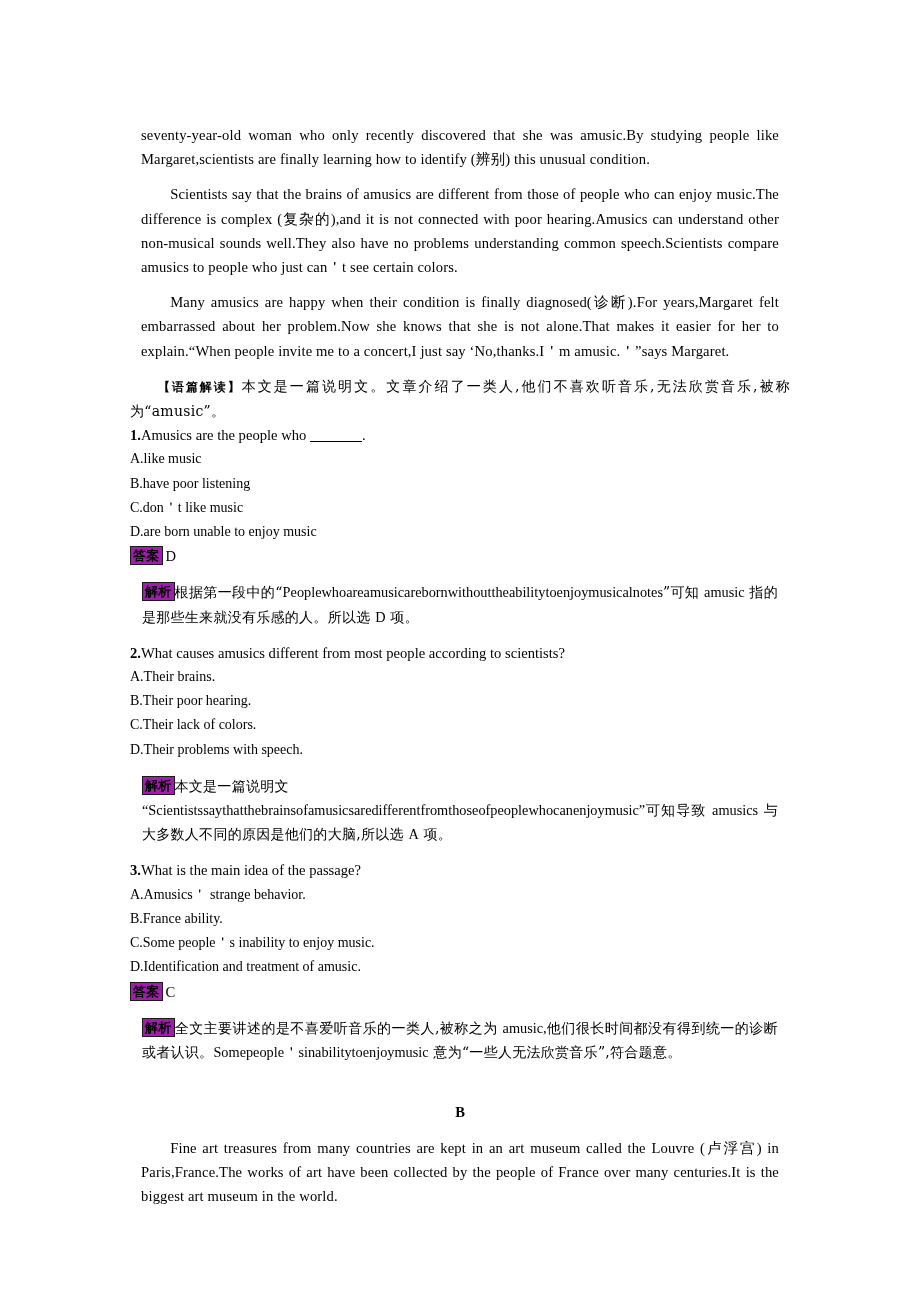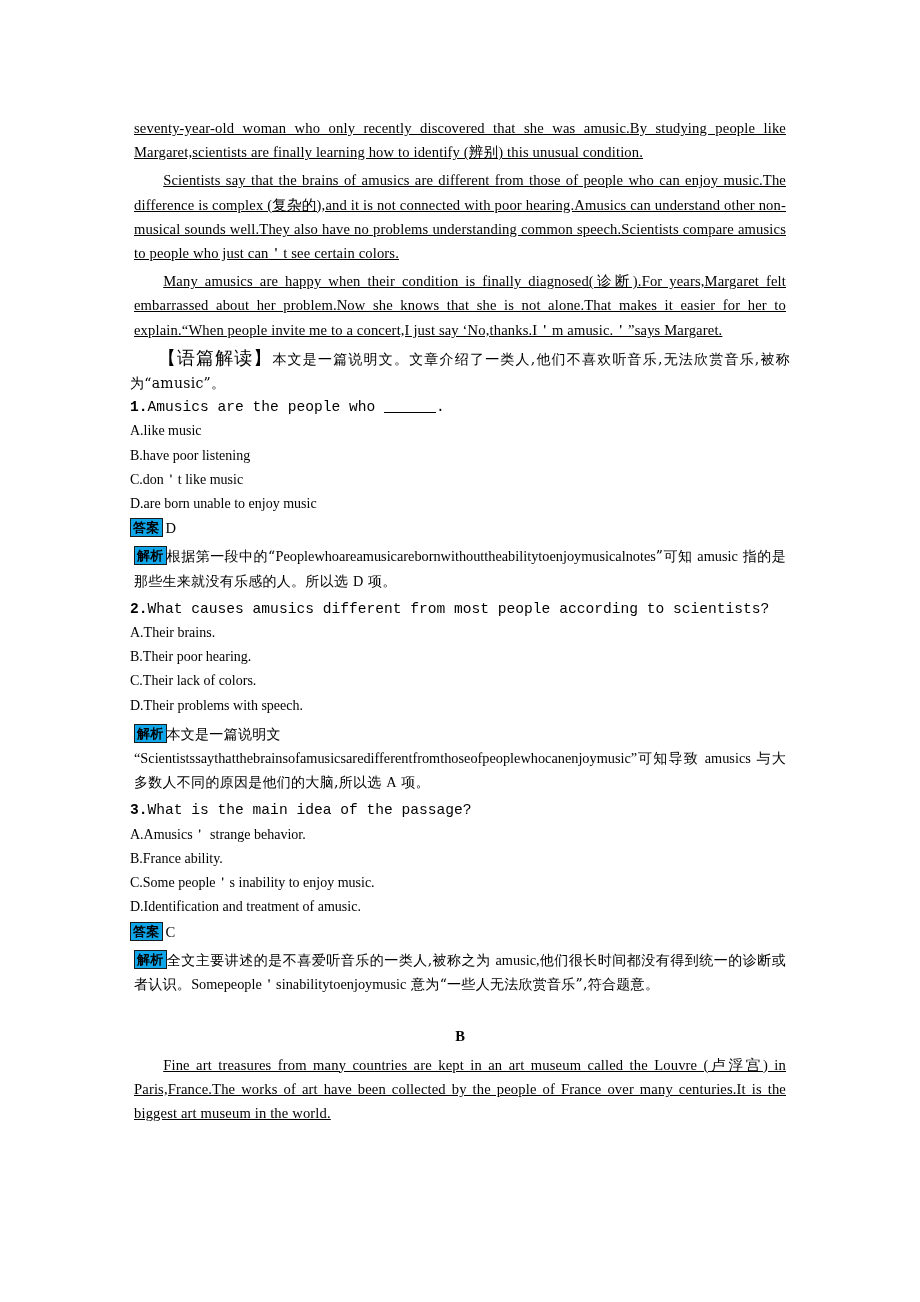--- a/index.html
+++ b/index.html
@@ -21,75 +21,73 @@
     top: 112px;
     width: 660px;
   }
 
   
   .para {
     font-size: 14.6px;
     line-height: 24.2px;
     text-align: justify;
     text-justify: inter-word;
-    margin: 4px;
+    margin: 11px;
     letter-spacing: 0.01em;
-    text-decoration: underline;
   }
   .para.indent { text-indent: 2em; }
 
   .opt {
     font-size: 14px;
     line-height: 24.2px;
     margin: 0;
     white-space: nowrap;
   }
 
   .qline {
     font-size: 14.6px;
     line-height: 24.2px;
     margin: 0;
-    font-family: Liberation Mono, monospace;
   }
   .qnum { font-weight: bold; }
 
   .blank {
     display: inline-block;
     width: 52px;
     border-bottom: 1px solid #000;
     vertical-align: -2px;
   }
 
   
   .cn {
     font-family: "DejaVu Serif", "Liberation Serif", serif;
     font-size: 14px;
     letter-spacing: 0.02em;
   }
   .cn-bold {
     font-family: "DejaVu Serif", "Liberation Serif", serif;
-    font-weight: normal;
-    font-size: 18px;
+    font-weight: bold;
+    font-size: 12px;
   }
 
   .cnpara {
     font-size: 14px;
     line-height: 24.2px;
     margin: 0;
     text-align: justify;
     font-family: "DejaVu Serif", "Liberation Serif", serif;
     letter-spacing: 0.01em;
   }
   .cnpara.indent { text-indent: 2em; }
 
   
   .tagbox {
     display: inline-block;
     border: 1px solid #1a1a1a;
-    background: #0ea5e9;
+    background: #a21caf;
     font-family: "DejaVu Serif", "Liberation Serif", serif;
     font-weight: bold;
     font-size: 13px;
     line-height: 15px;
     padding: 1px 2px 1px 2px;
     vertical-align: 1px;
     letter-spacing: 0.02em;
   }
   .ansrow {
     font-size: 14.6px;
@@ -97,21 +95,21 @@
     margin: 0;
   }
   .ansletter {
     font-family: "Liberation Serif", serif;
     padding-left: 3px;
   }
 
   .explain {
     font-size: 14px;
     line-height: 24.2px;
-    margin: 4px;
+    margin: 12px;
     text-align: justify;
     font-family: "DejaVu Serif", "Liberation Serif", serif;
   }
   .en-run {
     font-family: "Liberation Serif", serif;
     font-size: 14.3px;
   }
 
   .spacer { height: 24.2px; }
 

